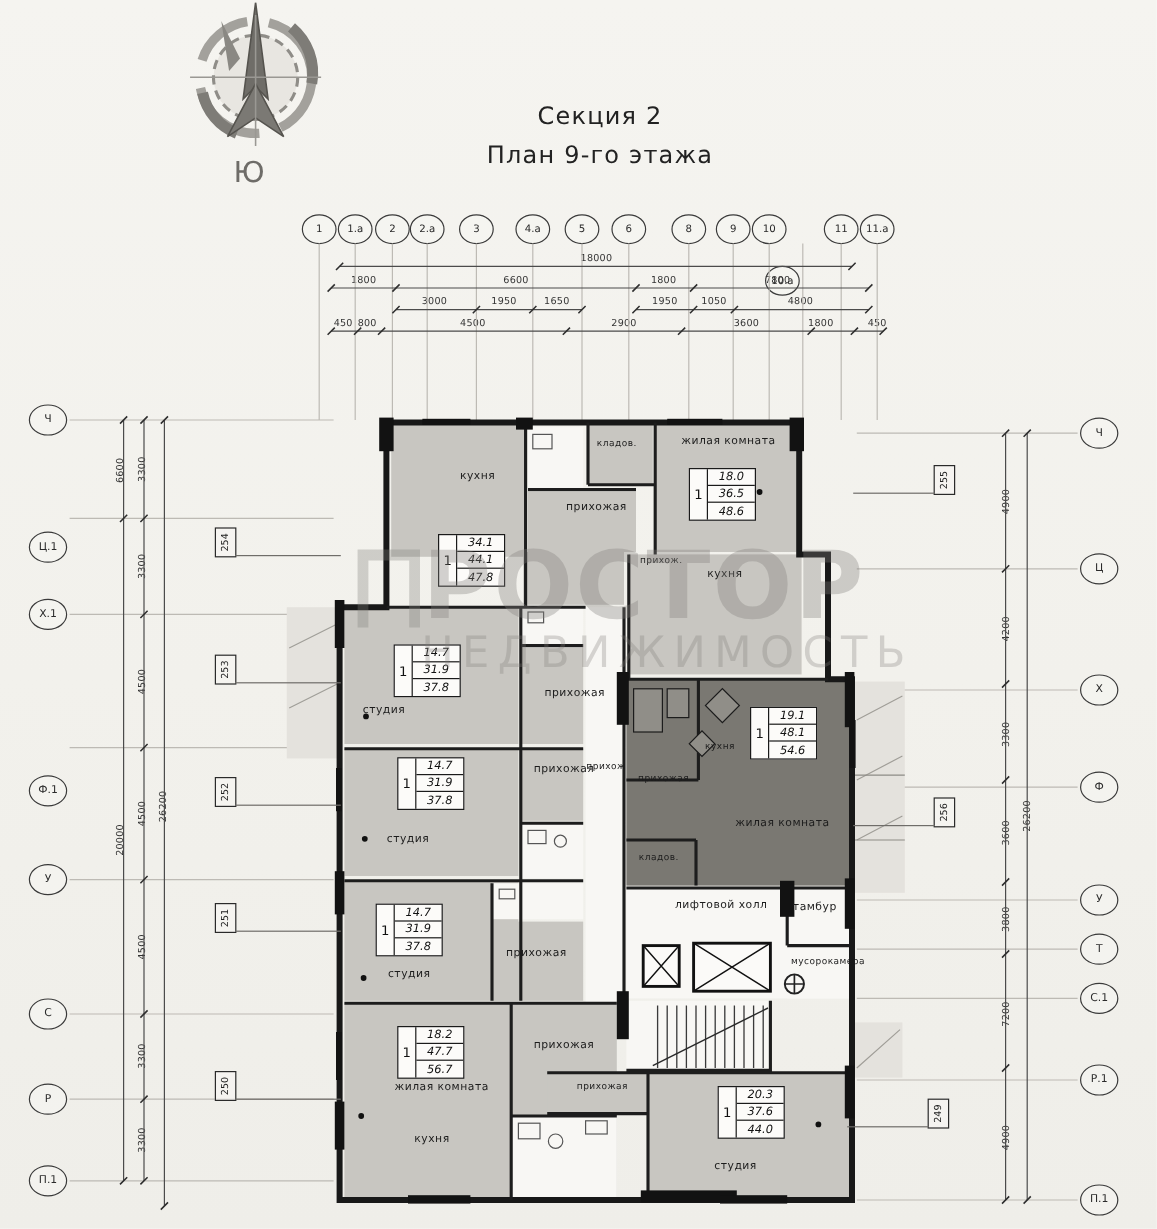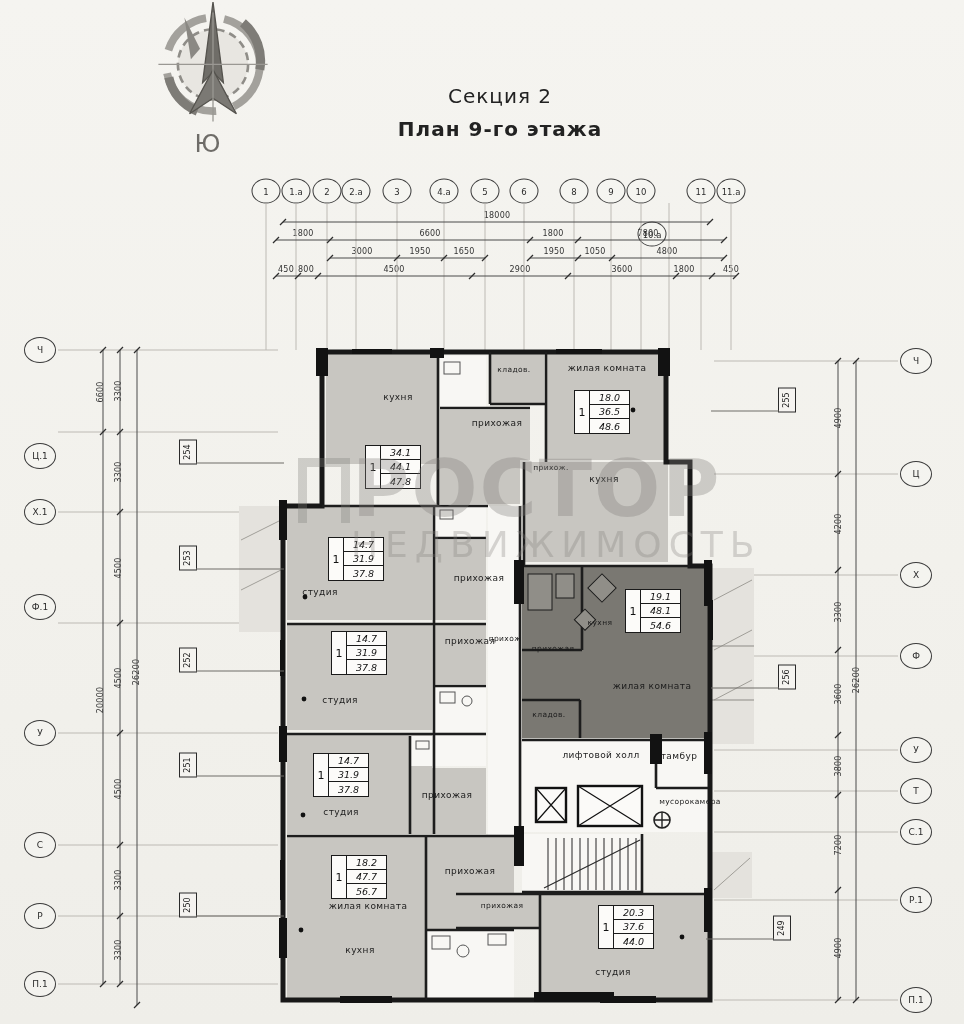--- a/index.html
+++ b/index.html
@@ -82,21 +82,21 @@
   <path d="M73,16 A38,38 0 0 1 86,52" fill="none" stroke="#7e7c77" stroke-width="7"></path>
   <path d="M16,58 A36,36 0 0 0 38,84" fill="none" stroke="#7e7c77" stroke-width="7"></path>
   <polygon points="50,0 58,62 50,54 42,62" fill="#6f6d68" stroke="#55534e" stroke-width="1"></polygon>
   <polygon points="50,52 68,86 50,74 32,86" fill="#7b7974" stroke="#55534e" stroke-width="1"></polygon>
   <line x1="50" y1="8" x2="50" y2="92" stroke="#9a9893" stroke-width="1"></line>
   <line x1="8" y1="48" x2="92" y2="48" stroke="#9a9893" stroke-width="1"></line>
 </svg>
 <div class="south">Ю</div>
 
 <div class="title" style="top:84px;">Секция 2</div>
-<div class="title" style="top:117px;font-weight:bold;">План 9-го этажа</div>
+<div class="title" style="top:117px;">План 9-го этажа</div>
 
 <svg class="layer" width="964" height="1024" viewBox="0 0 964 1024">
 
   <g class="gl">
     <line x1="266" y1="203" x2="266" y2="350"></line>
       <line x1="296" y1="203" x2="296" y2="350"></line>
     <line x1="327" y1="203" x2="327" y2="350"></line>
       <line x1="356" y1="203" x2="356" y2="350"></line>
     <line x1="397" y1="203" x2="397" y2="350"></line>
       <line x1="444" y1="203" x2="444" y2="350"></line>
@@ -262,21 +262,21 @@
     <div class="bubble bt" style="left: 641px;">10</div>
     <div class="bubble bt" style="left: 652px; margin-top: 43px;">10.а</div>
     <div class="bubble bt" style="left: 701px;">11</div>
     <div class="bubble bt" style="left: 731px;">11.а</div>
   </div>
 <div>
 
 <div class="bubble bl" style="top: 350px;">Ч</div>
     <div class="bubble bl" style="top: 456px;">Ц.1</div>
     <div class="bubble bl" style="top: 512px;">Х.1</div>
-    <div class="bubble bl" style="top: 607px; text-align: right;">Ф.1</div>
+    <div class="bubble bl" style="top: 659px; text-align: right;">Ф.1</div>
     <div class="bubble bl" style="top: 733px;">У</div>
     <div class="bubble bl" style="top: 845px;">С</div>
     <div class="bubble bl" style="top: 916px;">Р</div>
     <div class="bubble bl" style="top: 984px;">П.1</div>
   </div>
 <div>
 
 <div class="bubble br" style="top: 361px;">Ч</div>
     <div class="bubble br" style="top: 474px;">Ц</div>
     <div class="bubble br" style="top: 575px;">Х</div>

